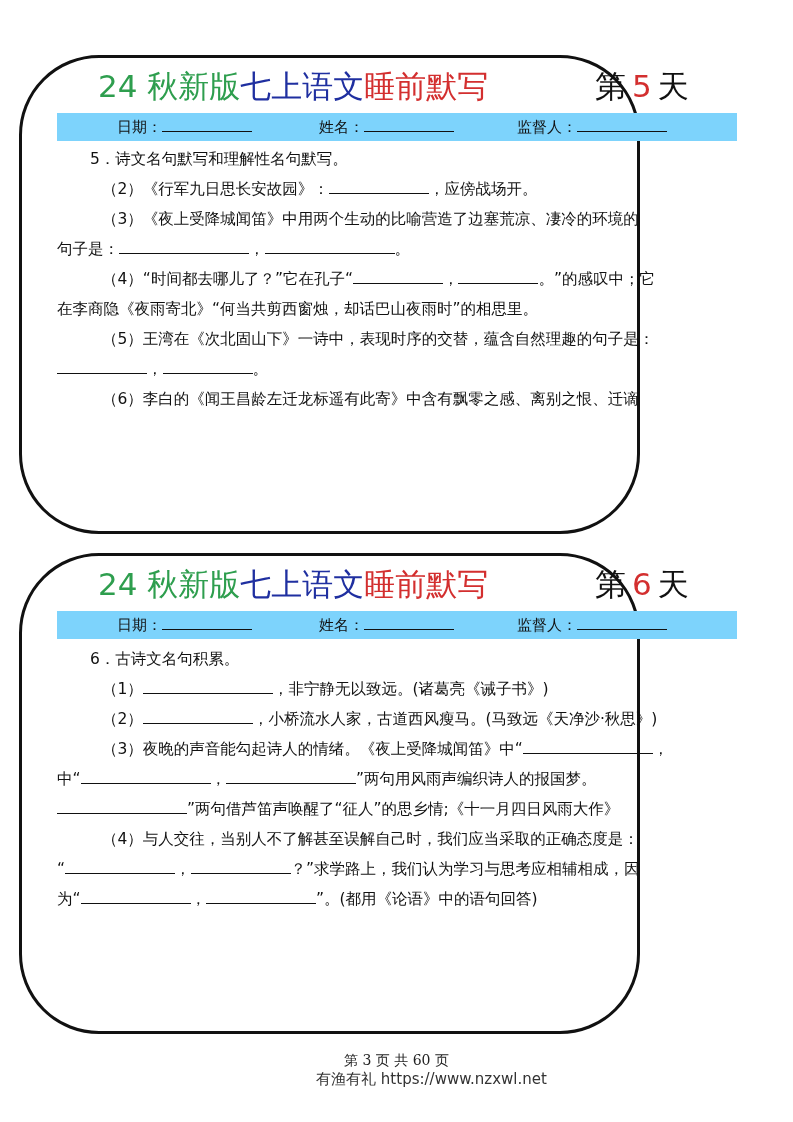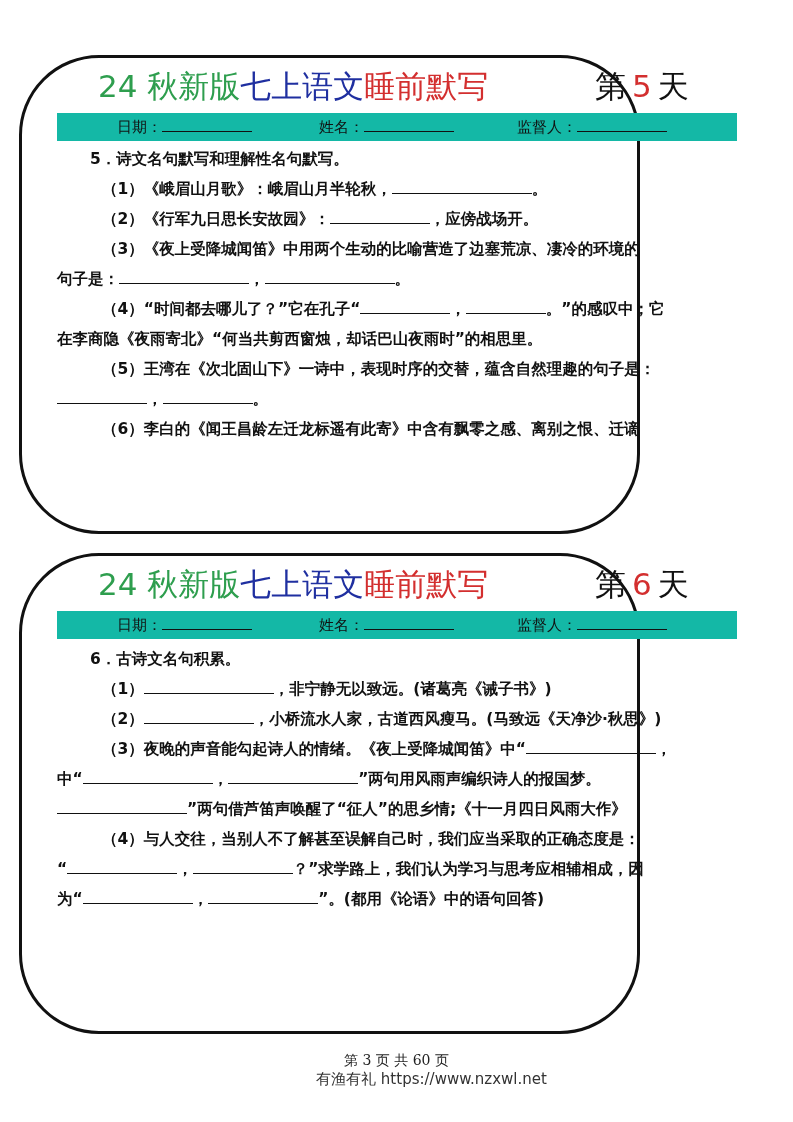--- a/index.html
+++ b/index.html
@@ -8,25 +8,25 @@
   .card { position:absolute; left:19px; width:621px; border:3px solid #111;
           border-radius:80px; box-sizing:border-box; background:#fff; }
   .card.c1 { top:55px; height:479px; }
   .card.c2 { top:553px; height:481px; }
   .title { position:absolute; top:8px; left:76px; font-size:31px; letter-spacing:0px; white-space:nowrap; line-height:40px; }
   .title .g { color:#2e9e4e; }
   .title .b { color:#1f2fa0; }
   .title .r { color:#d32f2f; }
   .day { position:absolute; top:8px; left:573px; font-size:31px; line-height:40px; color:#111; white-space:nowrap; }
   .day .num { color:#d32f2f; margin:0 6px; }
-  .infobar { position:absolute; top:55px; left:35px; width:680px; height:28px; background:#14b8a6;
+  .infobar { position:absolute; top:55px; left:35px; width:680px; height:28px; background:#7dd3fc;
              font-size:15px; line-height:28px; }
   .infobar span.f { position:absolute; top:0; white-space:nowrap; }
   .blank { display:inline-block; border-bottom:1px solid #111; height:14px; vertical-align:baseline; }
-  .body { position:absolute; left:35px; width:683px; font-size:15.5px; line-height:30px;font-weight:bold; }
+  .body { position:absolute; left:35px; width:683px; font-size:15.5px; line-height:30px; }
   .body p { margin:0; }
   .ind1 { padding-left:33px; }
   .ind2 { padding-left:45px; }
   .footer1 { position:absolute; top:1052px; left:0; width:793px; text-align:center;
              font-family:"DejaVu Serif", "Liberation Serif", serif; font-size:14px; color:#222; }
   .footer2 { position:absolute; top:1070px; left:0; width:793px; text-align:center; font-size:15px; color:#333;padding-left:35px; } .b80 { width:80px; } .b90 { width:90px; } .b100 { width:100px; }
   .b110 { width:110px; } .b130 { width:130px; } .b140 { width:140px; }
 </style>
 </head>
 <body>
@@ -38,21 +38,20 @@
   <div class="day">
     <span>第</span><span class="num">5</span><span>天</span>
   </div>
   <div class="infobar">
     <span class="f" style="left:60px"><span>日期：</span><span class="blank b90"></span></span>
     <span class="f" style="left:262px"><span>姓名：</span><span class="blank b90"></span></span>
     <span class="f" style="left:460px"><span>监督人：</span><span class="blank b90"></span></span>
   </div>
   <div class="body" style="top:86px">
     <p class="ind1">5．诗文名句默写和理解性名句默写。</p>
-    <p class="ind2"><span>（1）《峨眉山月歌》：峨眉山月半轮秋，</span><span class="blank b140"></span><span>。</span></p>
     <p class="ind2"><span>（2）《行军九日思长安故园》：</span><span class="blank b100"></span><span>，应傍战场开。</span></p>
     <p class="ind2"><span>（3）《夜上受降城闻笛》中用两个生动的比喻营造了边塞荒凉、凄冷的环境的</span></p>
     <p><span>句子是：</span><span class="blank b130"></span><span>，</span><span class="blank b130"></span><span>。</span></p>
     <p class="ind2"><span>（4）“时间都去哪儿了？”它在孔子“</span><span class="blank b90"></span><span>，</span><span class="blank b80"></span><span>。”的感叹中；它</span></p>
     <p><span>在李商隐《夜雨寄北》“何当共剪西窗烛，却话巴山夜雨时”的相思里。</span></p>
     <p class="ind2"><span>（5）王湾在《次北固山下》一诗中，表现时序的交替，蕴含自然理趣的句子是：</span></p>
     <p><span class="blank b90"></span><span>，</span><span class="blank b90"></span><span>。</span></p>
     <p class="ind2"><span>（6）李白的《闻王昌龄左迁龙标遥有此寄》中含有飘零之感、离别之恨、迁谪</span></p>
   </div>
 </div>

